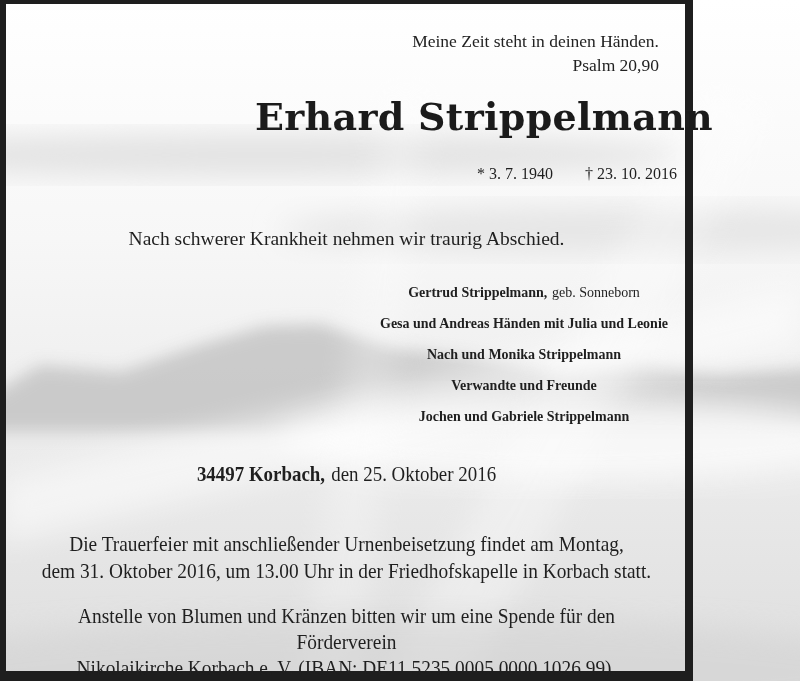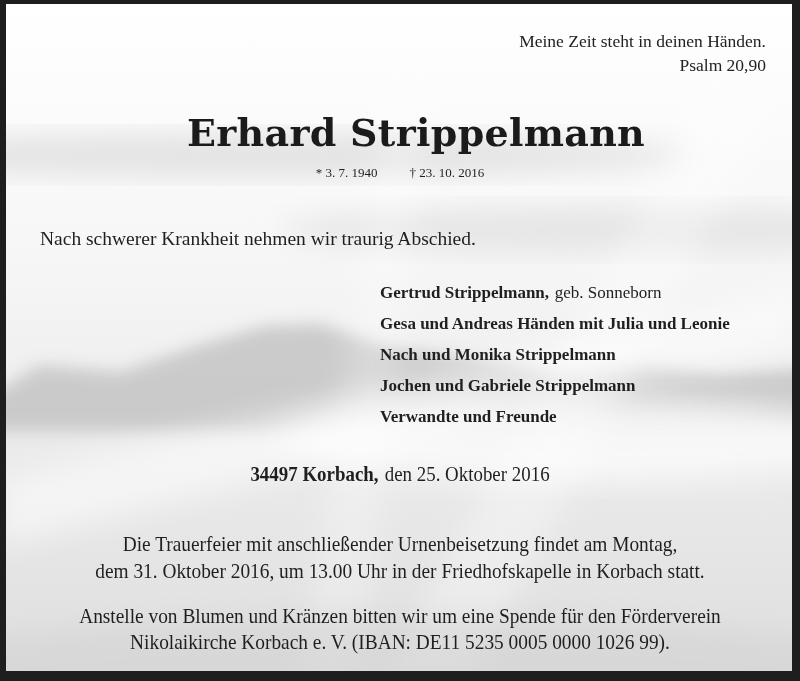--- a/index.html
+++ b/index.html
@@ -2,42 +2,42 @@
 <html><head>
 <meta charset="utf-8">
 <style>
   html, body { margin: 0; padding: 0; }
   body {
     width: 800px; height: 681px; overflow: hidden;
     background: #ffffff;
     font-family: "Liberation Serif", serif;
     color: #1f1f1f;
   }
-  .sheet { position: relative; width: 800px; height: 681px; }
+  .sheet { position: relative; width: 693px; height: 681px; }
   .bg { position: absolute; left: 0; top: 0; width: 800px; height: 681px; }
   .frame {
     position: absolute; inset: 0; box-sizing: border-box;
     border-style: solid; border-color: #1e1e1e;
     border-width: 4px 8px 10px 6px;
     pointer-events: none;
   }
   .epigraph {
     position: absolute; top: 29px; right: 34px;
     text-align: right; font-size: 17.5px; line-height: 24px; color: #222;
   }
   .name {
-    position: absolute; top: 94px; left: 0; width: 100%; margin: 16px;
-    text-align: center;
+    position: absolute; top: 94px; left: 0; width: 100%; margin: 0;
+    text-align: right;
     font-family: "DejaVu Serif", "Liberation Serif", serif;
-    font-size: 38px; font-weight: 700; letter-spacing: 0.3px; color: #1b1b1b;
+    font-size: 38px; font-weight: 700; letter-spacing: 0.3px; color: #1b1b1b; padding-left: 20px;
   }
-  .dates { position: absolute; top: 165px; left: 0; width: 100%; text-align: center; font-size: 13px; }
+  .dates { position: absolute; top: 165px; left: 0; width: 100%; text-align: right; font-size: 16px; }
   .dates span { margin: 0 16px; }
-  .intro { position: absolute; top: 228px; left: 0; width: 100%; font-size: 19.5px; padding-left: 40px; }
-  .mourners { position: absolute; top: 277px; left: 380px; font-size: 17px; line-height: 31px; font-weight: 700; white-space: nowrap; }
+  .intro { position: absolute; top: 228px; left: 0; width: 100%; text-align: center; font-size: 19.5px; }
+  .mourners { position: absolute; top: 277px; left: 380px; font-size: 14px; line-height: 31px; font-weight: 700; white-space: nowrap; text-align: center; }
   .suffix { font-weight: 400; }
   .suffix:not(:empty) { margin-left: 0.33em; }
   .dateline {
     position: absolute; top: 462px; left: 0; width: 100%;
     text-align: center; font-size: 21px; font-weight: 700;
   }
   .para { position: absolute; left: 0; width: 100%; text-align: center; }
   .funeral  { top: 531px; font-size: 21.5px; line-height: 27px; }
   .donation { top: 603px; font-size: 21.5px; line-height: 26px; }
   .condensed { transform: scaleX(0.9); transform-origin: 50% 50%; }
@@ -92,24 +92,24 @@
     <div class="mourner">
       <span class="mname">Gertrud Strippelmann,</span><span class="suffix">geb. Sonneborn</span>
     </div>
     <div class="mourner">
       <span class="mname">Gesa und Andreas Händen mit Julia und Leonie</span><span class="suffix"></span>
     </div>
     <div class="mourner">
       <span class="mname">Nach und Monika Strippelmann</span><span class="suffix"></span>
     </div>
     <div class="mourner">
-      <span class="mname">Jochen und Gabriele Strippelmann</span><span class="suffix"></span>
+      <span class="mname">Verwandte und Freunde</span><span class="suffix"></span>
     </div>
     <div class="mourner">
-      <span class="mname">Verwandte und Freunde</span><span class="suffix"></span>
+      <span class="mname">Jochen und Gabriele Strippelmann</span><span class="suffix"></span>
     </div>
   </div>
 
   <div class="dateline condensed">
     <span class="mname">34497 Korbach,</span><span class="suffix">den 25. Oktober 2016</span>
   </div>
 
   <div class="para funeral condensed">
     <div>Die Trauerfeier mit anschließender Urnenbeisetzung findet am Montag,</div>
     <div>dem 31. Oktober 2016, um 13.00 Uhr in der Friedhofskapelle in Korbach statt.</div>

